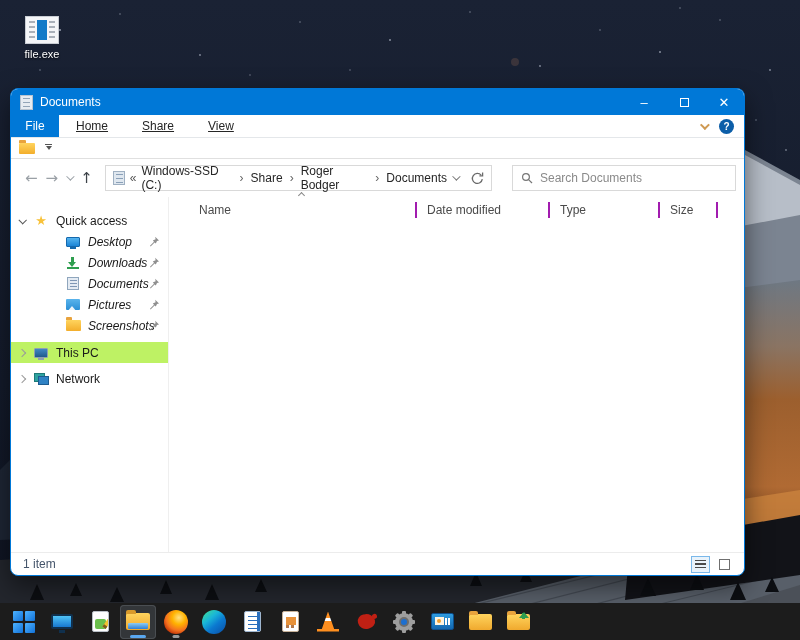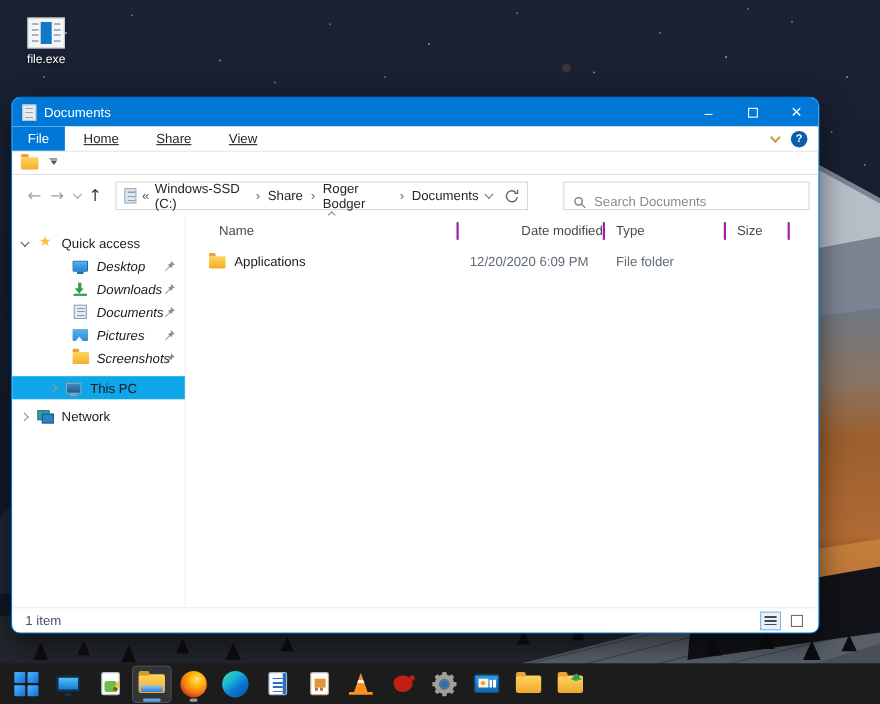--- a/index.html
+++ b/index.html
@@ -47,28 +47,28 @@
   .nav-arrow { font-size:15px; color:#9aa0a6; font-family:"DejaVu Sans",sans-serif; }
   .nav-up { color:#3c4248; }
   .nav-caret { width:6px; height:6px; border-right:1.5px solid #9aa0a6; border-bottom:1.5px solid #9aa0a6; transform:rotate(45deg) translateY(-2px); }
   .addressbar { flex:1; height:26px; border:1px solid #d9d9d9; display:flex; align-items:center; padding:0 6px 0 7px; gap:5px; margin-left:4px; }
   .addr-icon { width:13px; height:14px; background:#dfe7ef; border:1px solid #9fb0c2; background-image:repeating-linear-gradient(#8aa0b8 0 1px, transparent 1px 4px); background-size:7px 10px; background-position:2px 2px; background-repeat:no-repeat; }
   .crumb-prefix { color:#555; }
   .crumb { color:#262626; }
   .crumb-sep { color:#666; font-size:12px; padding:0 2px; }
   .addr-right { margin-left:auto; display:flex; align-items:center; gap:12px; }
   .addr-caret { width:6px; height:6px; border-right:1.5px solid #777; border-bottom:1.5px solid #777; transform:rotate(45deg) translateY(-2px); }
-  .searchbox { width:224px; height:26px; border:1px solid #d9d9d9; display:flex; align-items:flex-end; padding:0 8px; gap:7px; margin-left:24px; }
+  .searchbox { width:224px; height:26px; border:1px solid #d9d9d9; display:flex; align-items:center; padding:0 8px; gap:7px; margin-left:12px; }
   .searchbox input { border:none; outline:none; flex:1; font-size:12px; color:#333; font-family:inherit; }
   .searchbox input::placeholder { color:#8a8a8a; }
 
   .win-body { flex:1; display:flex; min-height:0; }
   .sidebar { width:158px; flex:0 0 auto; padding-top:13px; border-right:1px solid #efefef; }
   .side-item { height:21px; display:flex; align-items:center; position:relative; color:#1a1a1a; }
-  .side-item.selected { background:#0ea5e9;padding-left:26px; }
+  .side-item.selected { background:#bef264; }
   .exp { width:22px; display:flex; justify-content:center; flex:0 0 auto; }
   .chev-down { width:6px; height:6px; border-right:1.2px solid #5a5a5a; border-bottom:1.2px solid #5a5a5a; transform:rotate(45deg) translateY(-1px); }
   .chev-right { width:6px; height:6px; border-right:1.2px solid #9a9a9a; border-bottom:1.2px solid #9a9a9a; transform:rotate(-45deg); }
   .side-item.child { padding-left:54px;font-style:italic; }
   .sicon { width:16px; margin-right:7px; display:flex; justify-content:center; align-items:center; flex:0 0 auto; }
   .star { color:#f8c23a; font-size:13px; font-family:"DejaVu Sans",sans-serif; line-height:1; }
   .mon-desktop { width:14px; height:10px; background:linear-gradient(#55b4ef,#1b84d6); border:1px solid #1468ad; border-radius:1px; position:relative; }
   .mon-desktop::after { content:""; position:absolute; left:3px; bottom:-3px; width:6px; height:2px; background:#1468ad; }
   .dl-icon { position:relative; width:12px; height:12px; }
   .dl-icon::before { content:""; position:absolute; left:4px; top:0; width:3px; height:6px; background:#2e9e4f; }
@@ -83,21 +83,21 @@
   .mon-pc::after { content:""; position:absolute; left:3px; bottom:-3px; width:6px; height:2px; background:#8fa0af; }
   .net-icon { position:relative; width:15px; height:12px; }
   .net-icon::before { content:""; position:absolute; left:0; top:0; width:9px; height:7px; background:#2fa3a0; border:1px solid #1d7a78; }
   .net-icon::after { content:""; position:absolute; right:0; bottom:0; width:9px; height:7px; background:#2f82c4; border:1px solid #1d5c90; }
   .pin { position:absolute; right:8px; top:5px; }
 
   .main-pane { flex:1; position:relative; padding-left:8px; display:flex; flex-direction:column; min-width:0; }
   .list-header { display:flex; height:22px; align-items:center; color:#4a4a4a; position:relative; margin-top:2px; flex:0 0 auto; }
   .hcell { position:relative; height:16px; display:flex; align-items:center; border-right:2px solid #a21caf; }
   .h-name { width:240px; padding-left:22px; }
-  .h-date { width:133px; padding-left:10px;justify-content:flex-end; }
+  .h-date { width:133px; padding-left:10px; }
   .h-type { width:110px; padding-left:10px; }
   .h-size { width:58px; padding-left:10px; }
   .sort-caret { position:absolute; top:-6px; left:122px; width:5px; height:5px; border-left:1.2px solid #888; border-top:1.2px solid #888; transform:rotate(45deg); }
   .file-row { display:flex; height:22px; align-items:center; margin-top:6px; flex:0 0 auto; }
   .cell-name { width:240px; display:flex; align-items:center; color:#1a1a1a; }
   .cell-name .folder-ic { margin-left:13px; margin-right:8px; }
   .cell-date { width:133px; padding-left:10px; color:#5f6b76; }
   .cell-type { width:110px; padding-left:10px; color:#5f6b76; }
   .cell-size { width:58px; padding-left:10px; color:#5f6b76; }
 
@@ -383,29 +383,20 @@
         <div class="hcell h-date">
             <span>Date modified</span>
           </div>
         <div class="hcell h-type">
             <span>Type</span>
           </div>
         <div class="hcell h-size">
             <span>Size</span>
           </div>
       </div>
-      <div class="file-row">
-        <span class="cell-name">
-          <span class="folder-ic"></span>
-          <span>Applications</span>
-        </span>
-        <span class="cell-date">12/20/2020 6:09 PM</span>
-        <span class="cell-type">File folder</span>
-        <span class="cell-size"></span>
-      </div>
     </div>
   </div>
 
   <div class="statusbar">
     <span>1 item</span>
     <span class="status-right">
       <span class="view-btn selected">
           <span class="details-glyph"></span>
         </span>
       <span class="view-btn">

